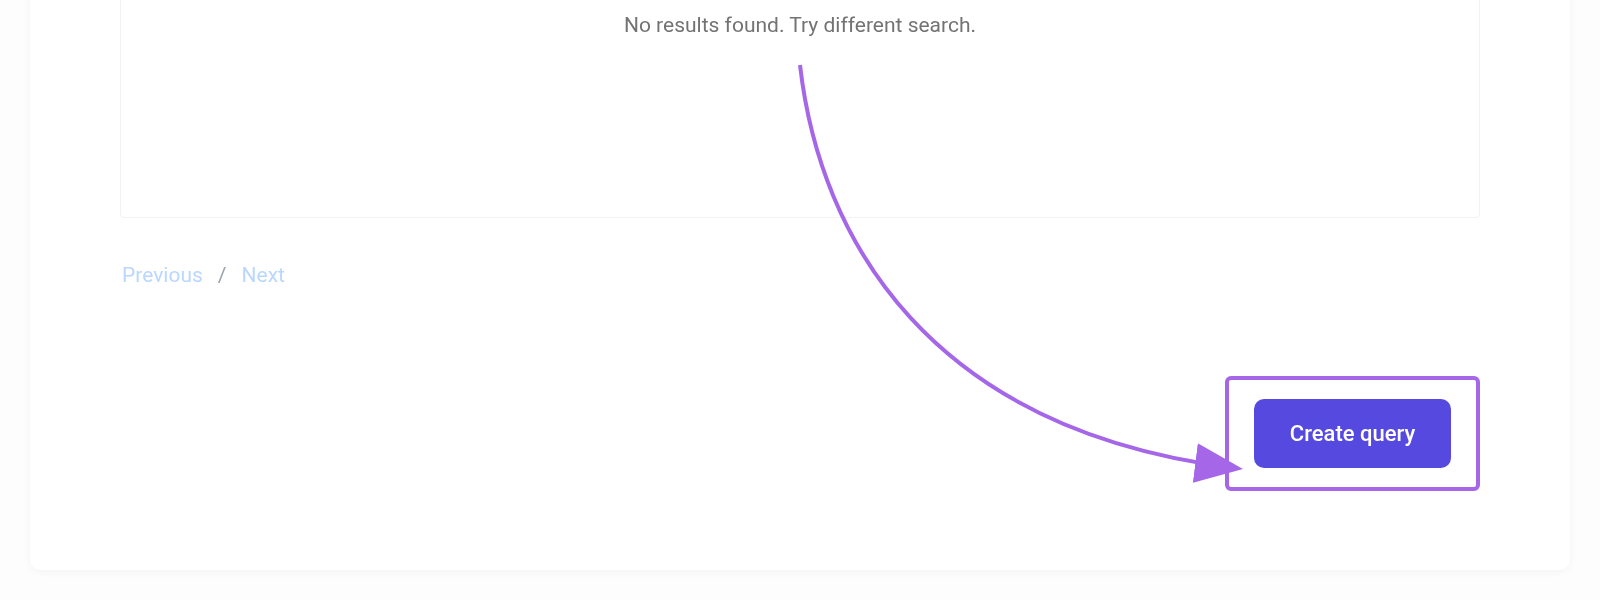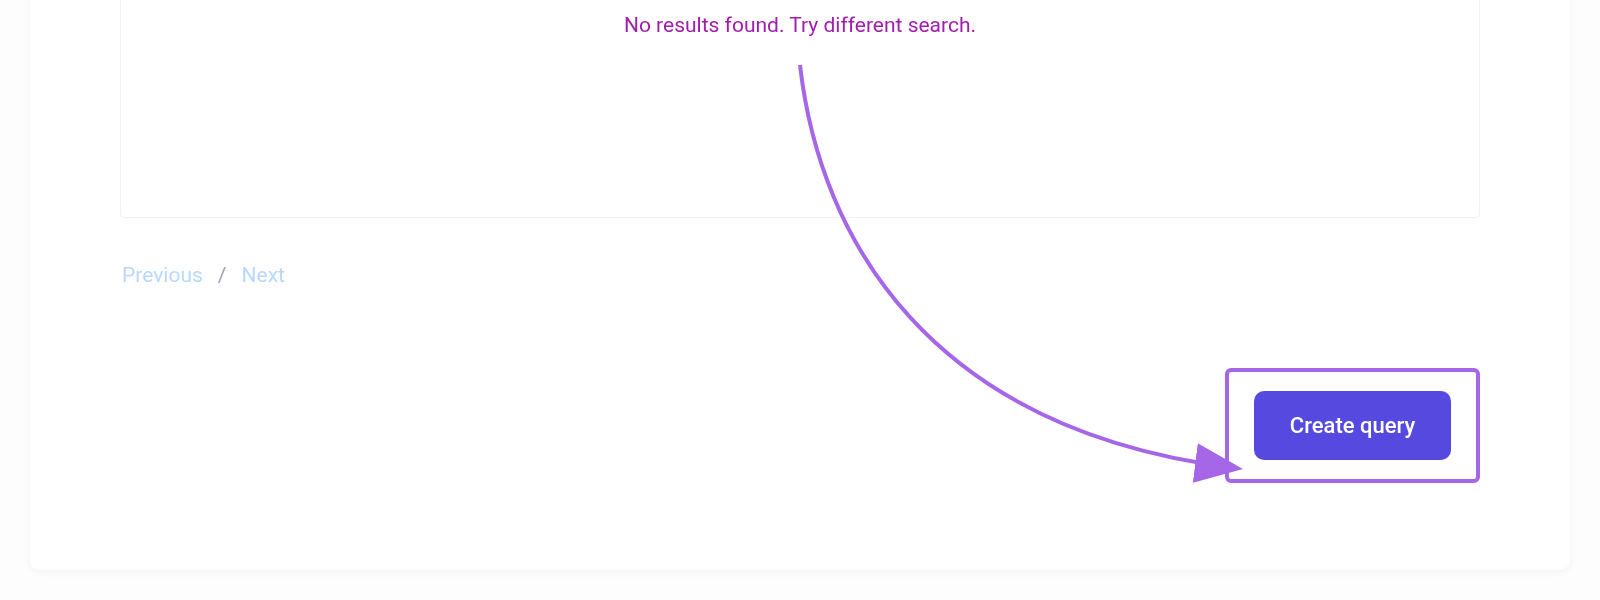--- a/index.html
+++ b/index.html
@@ -48,21 +48,21 @@
       border-radius: 0 0 4px 4px;
       z-index: -1;
     }
     .empty-message {
       position: absolute;
       top: 42px;
       left: 0;
       right: 0;
       text-align: center;
       font-size: 21px;
-      color: #a21caf;
+      color: #737373;
       font-weight: 400;
     }
     .pagination {
       position: absolute;
       left: 92px;
       top: 283px;
       font-size: 21px;
       display: flex;
       align-items: center;
       gap: 15px;
@@ -73,21 +73,21 @@
       cursor: pointer;
       font-weight: 400;
     }
     .pagination-sep {
       color: #9ba3af;
       font-weight: 400;
     }
     .highlight-box {
       position: absolute;
       right: 90px;
-      top: 388px;
+      top: 396px;
       width: 255px;
       height: 115px;
       border: 4px solid #a567e8;
       border-radius: 6px;
       display: flex;
       align-items: center;
       justify-content: center;
     }
     .create-button {
       background: #5549e0;

